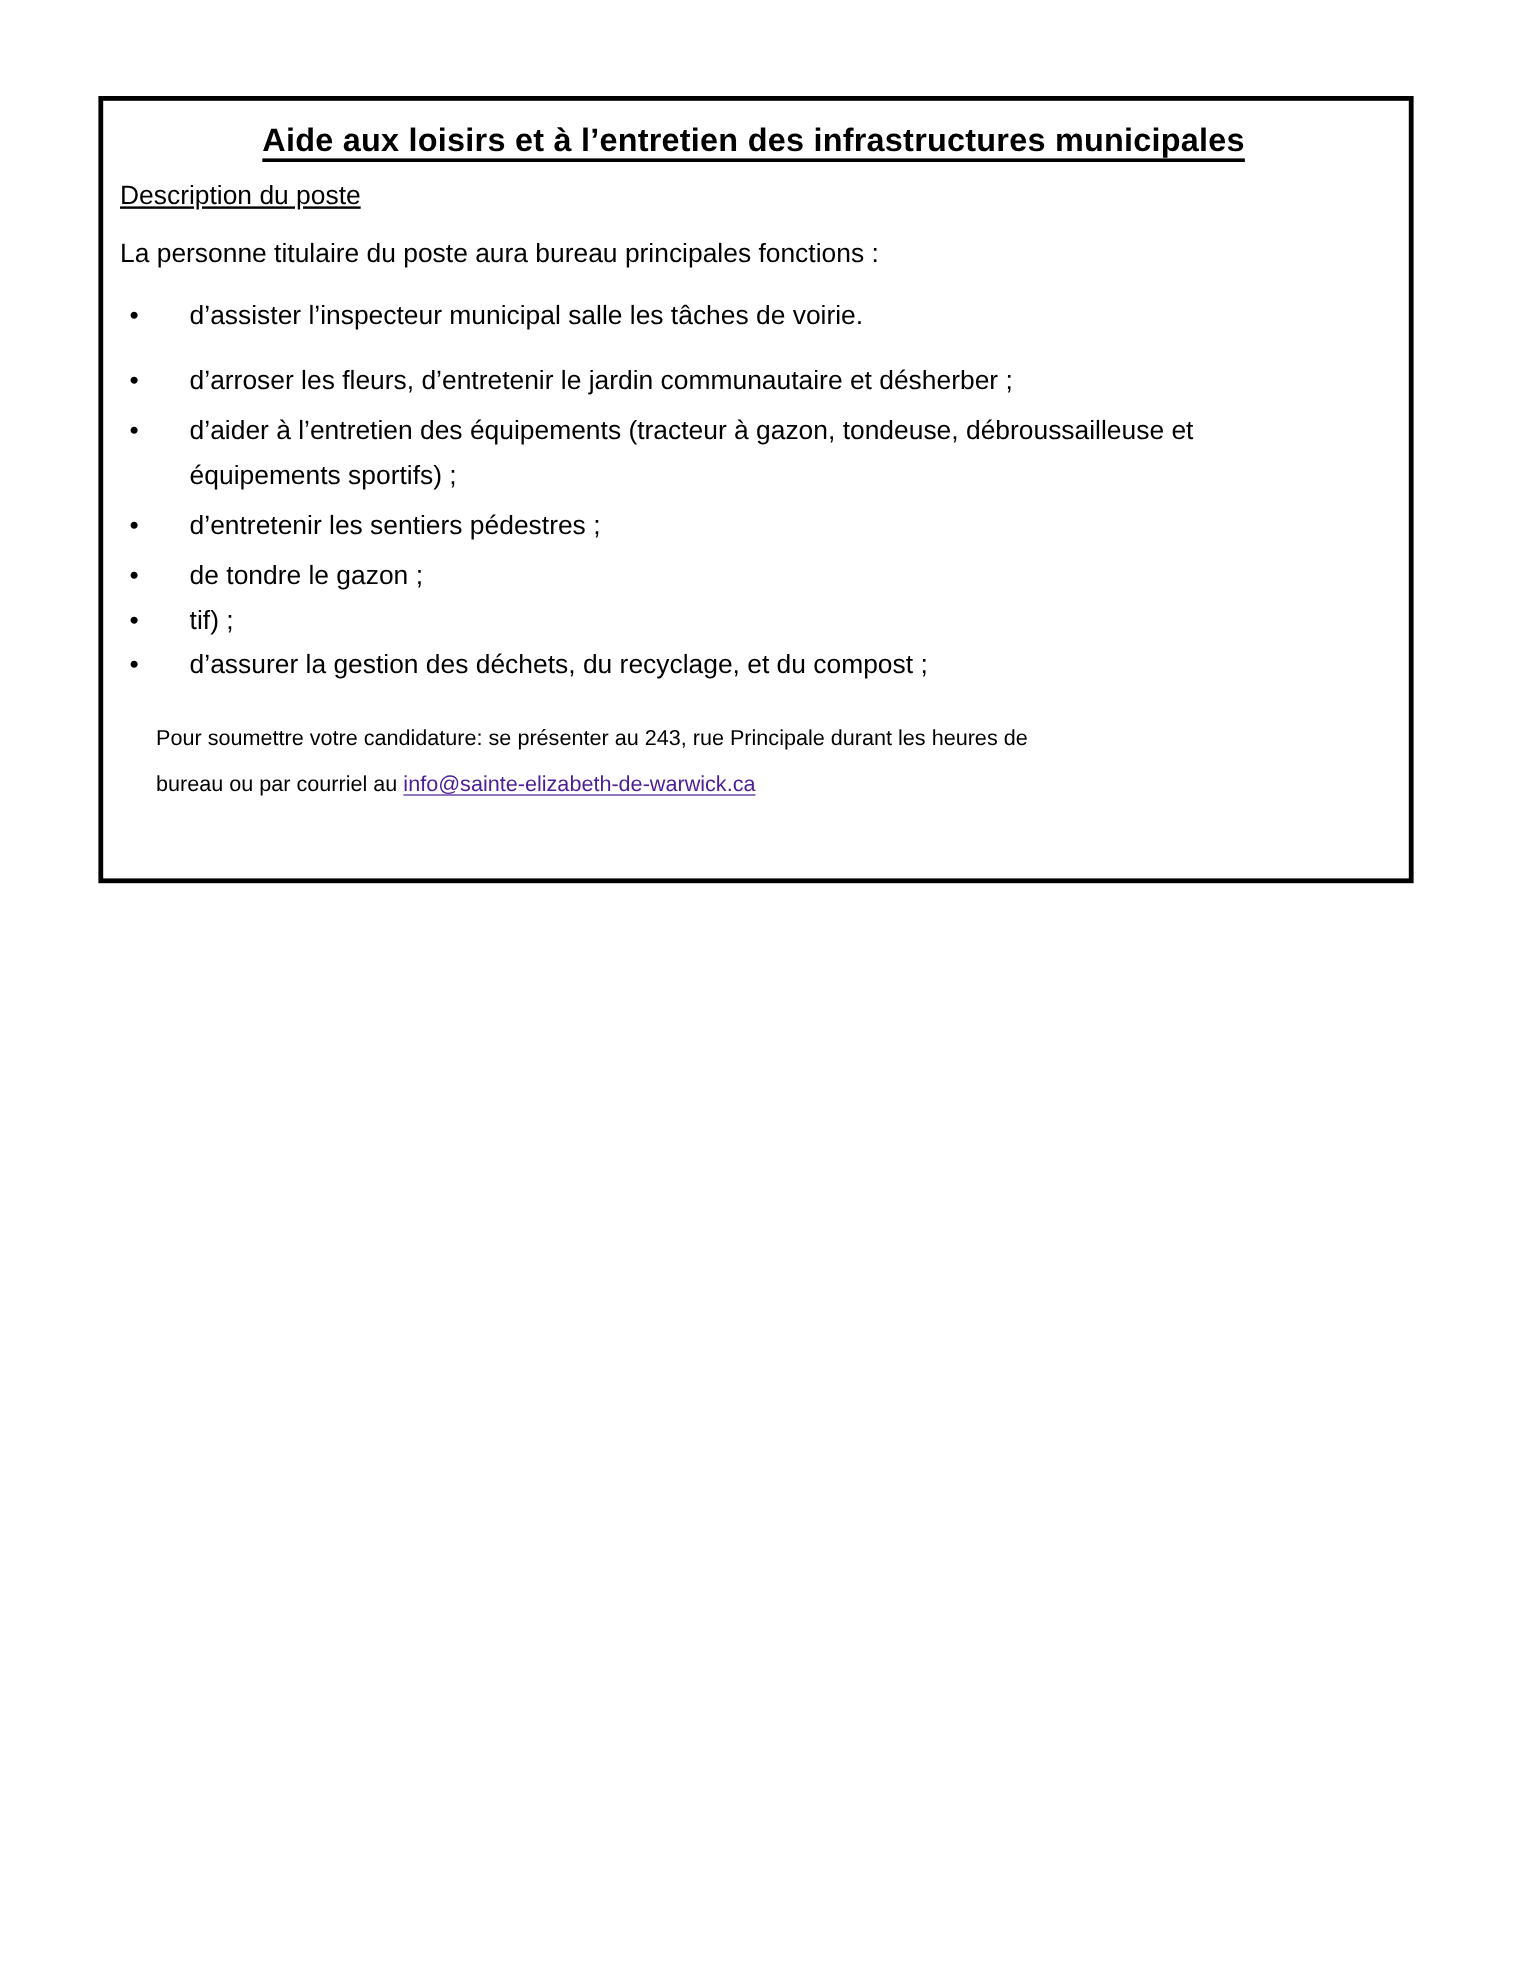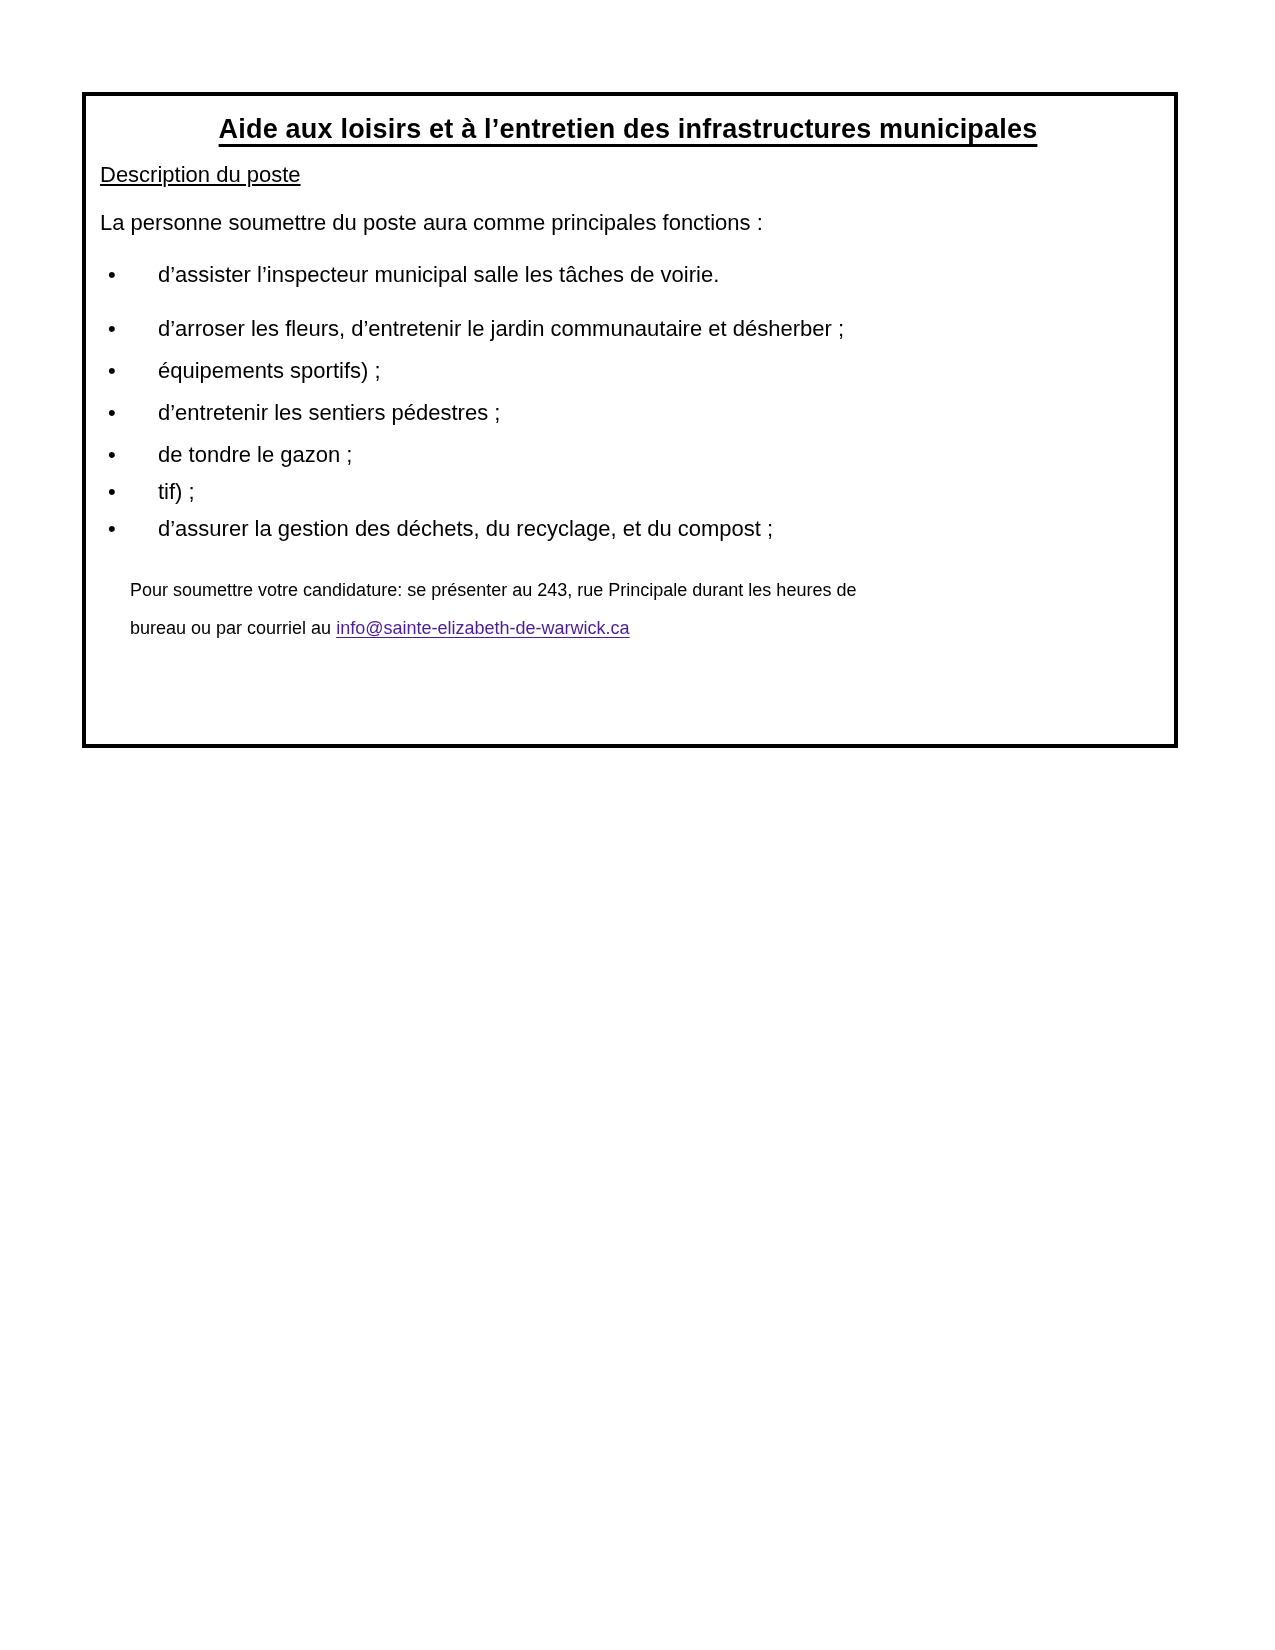--- a/index.html
+++ b/index.html
@@ -10,21 +10,21 @@
     width: 1275px;
     height: 1650px;
     background: #ffffff;
     font-family: "Liberation Sans", "DejaVu Sans", sans-serif;
     color: #000000;
     position: relative;
   }
   .box {
     position: absolute;
     left: 82px;
-    top: 92px;
+    top: 80px;
     width: 1096px;
     height: 656px;
     box-sizing: border-box;
     border: 4px solid #000000;
     background: #ffffff;
     padding: 10px 14px 20px 10px;
   }
   .job-title {
     margin: 8px 0 0 0;
     text-align: center;
@@ -82,36 +82,37 @@
 </style>
 </head>
 <body>
 
 <div class="box">
 
   <h1 class="job-title"><span class="title-underline">Aide aux loisirs et à l’entretien des infrastructures municipales</span></h1>
 
   <p class="desc">Description du poste</p>
 
-  <p class="intro">La personne soumettre du poste aura comme principales fonctions :</p>
+  <p class="intro">La personne titulaire du poste aura bureau principales fonctions :</p>
 
   <ul class="duties">
 
     <li class="gap-after">
       <span class="marker">•</span>
       <span class="line">d’assister l’inspecteur municipal salle les tâches de voirie.</span>
     </li>
 
     <li class="small-gap">
       <span class="marker">•</span>
       <span class="line">d’arroser les fleurs, d’entretenir le jardin communautaire et désherber ;</span>
     </li>
 
     <li class="small-gap">
       <span class="marker">•</span>
+      <span class="line">d’aider à l’entretien des équipements (tracteur à gazon, tondeuse, débroussailleuse et</span>
       <span class="line">équipements sportifs) ;</span>
     </li>
 
     <li class="small-gap">
       <span class="marker">•</span>
       <span class="line">d’entretenir les sentiers pédestres ;</span>
     </li>
 
     <li>
       <span class="marker">•</span>

